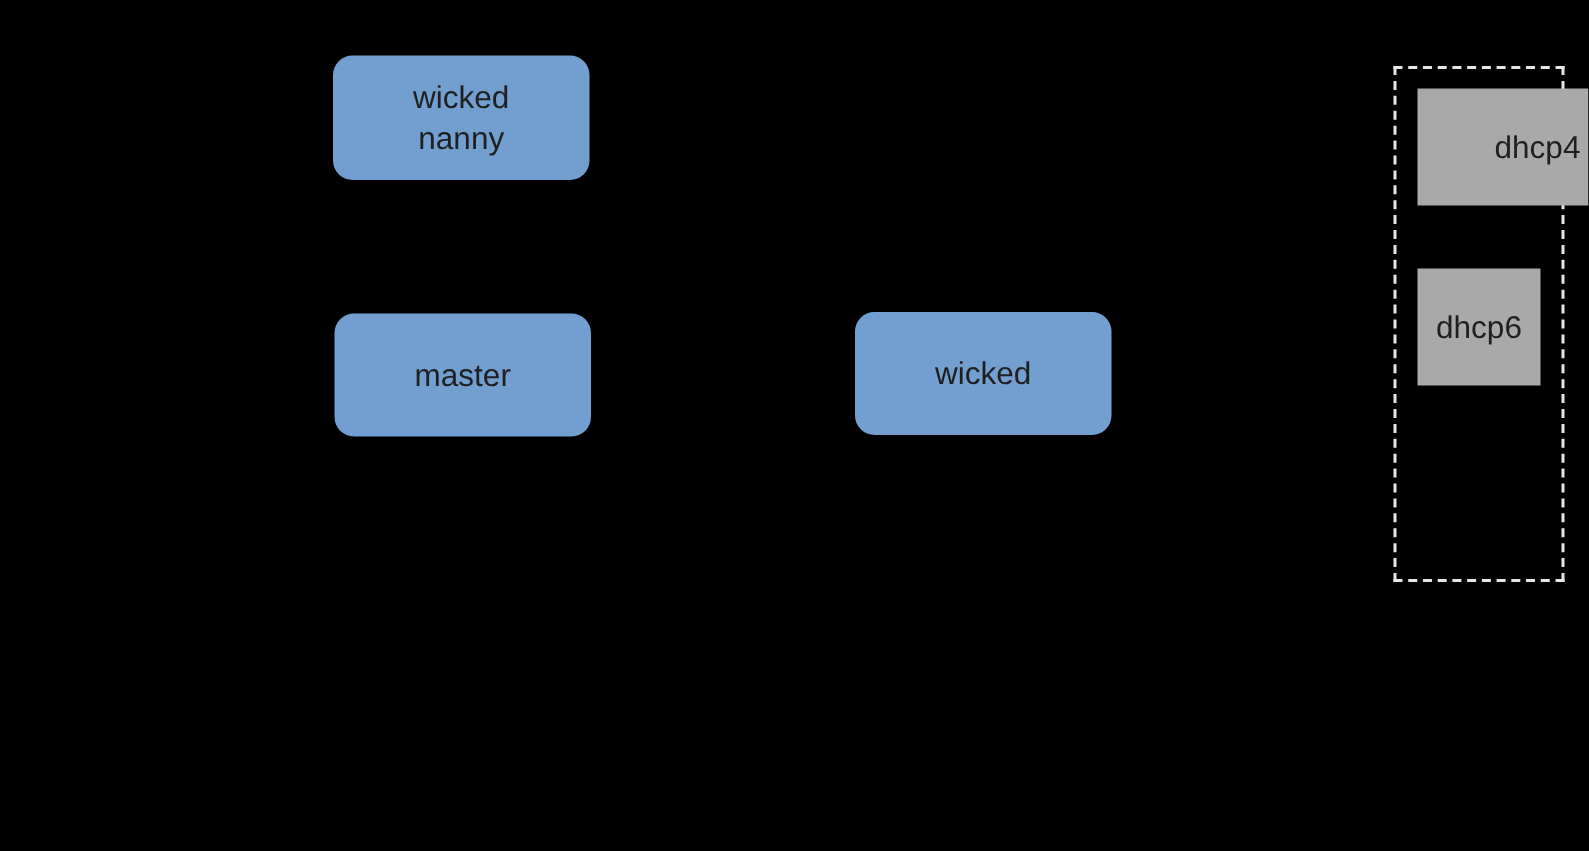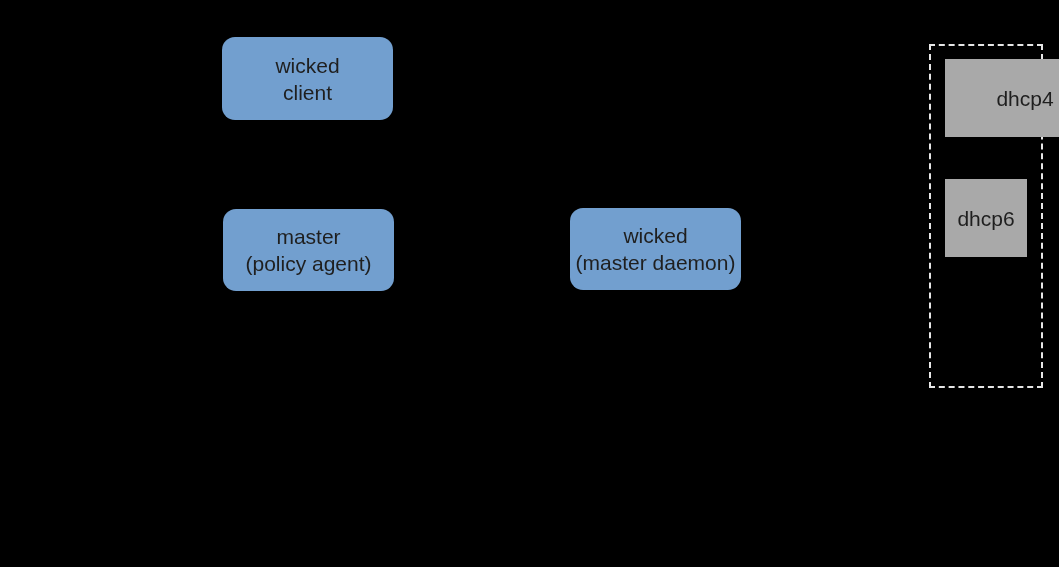--- a/index.html
+++ b/index.html
@@ -57,31 +57,29 @@
   
   .kernel { left: 245px; top: 468px; width: 508px; height: 83px; font-size: 21px; }
 </style>
 </head>
 <body>
 
 <div class="canvas">
 
   <div class="node node-blue wicked-client">
     <span>wicked</span>
-    <span>client</span>
+    <span>nanny</span>
   </div>
 
   <div class="node node-blue nanny">
     <span>master</span>
-    <span>(policy agent)</span>
   </div>
 
   <div class="node node-blue wicked-master">
     <span>wicked</span>
-    <span>(master daemon)</span>
   </div>
 
   <div class="supplicants">
     <div class="node node-gray supp-box dhcp4">
       <span>dhcp4</span>
     </div>
     <div class="node node-gray supp-box dhcp6">
       <span>dhcp6</span>
     </div>
   </div>

